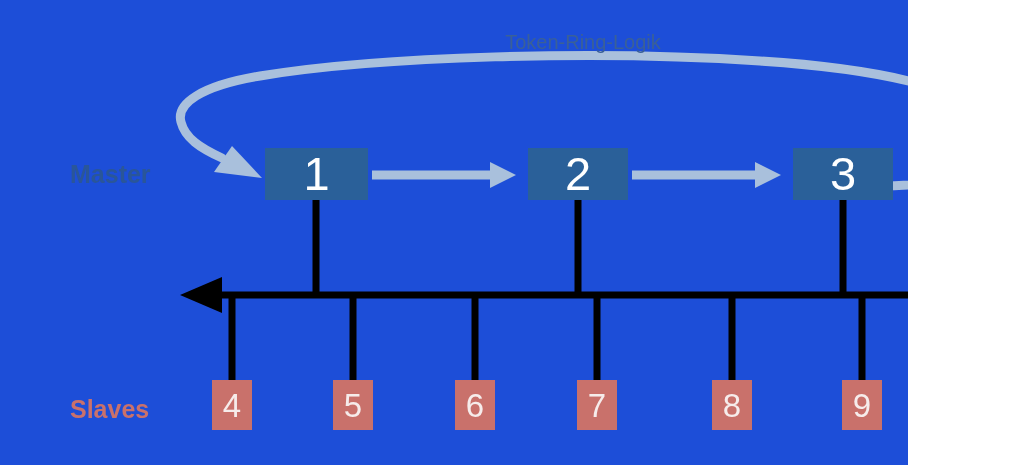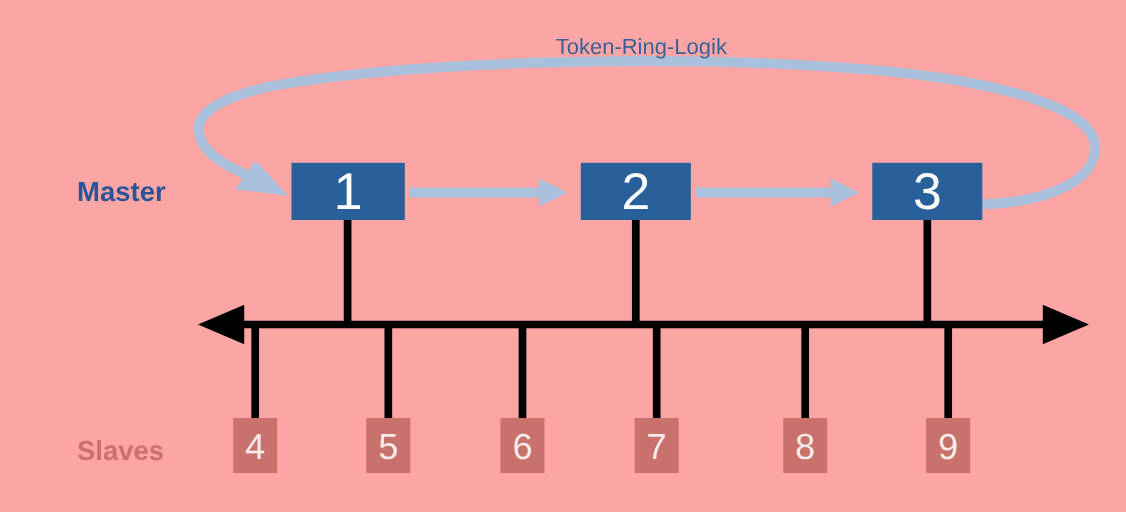--- a/index.html
+++ b/index.html
@@ -5,23 +5,23 @@
   html, body {
     margin: 0;
     padding: 0;
     background: #ffffff;
   }
   body {
     font-family: "Liberation Sans", sans-serif;
   }
   #canvas {
     position: relative;
-    width: 1024px;
+    width: 908px;
     height: 465px;
-    background: #fca5a5;
+    background: #1d4ed8;
     overflow: hidden;
   }
   #diagram-svg {
     position: absolute;
     left: 0;
     top: 0;
     width: 1024px;
     height: 465px;
   }
   .svg-text-title {

